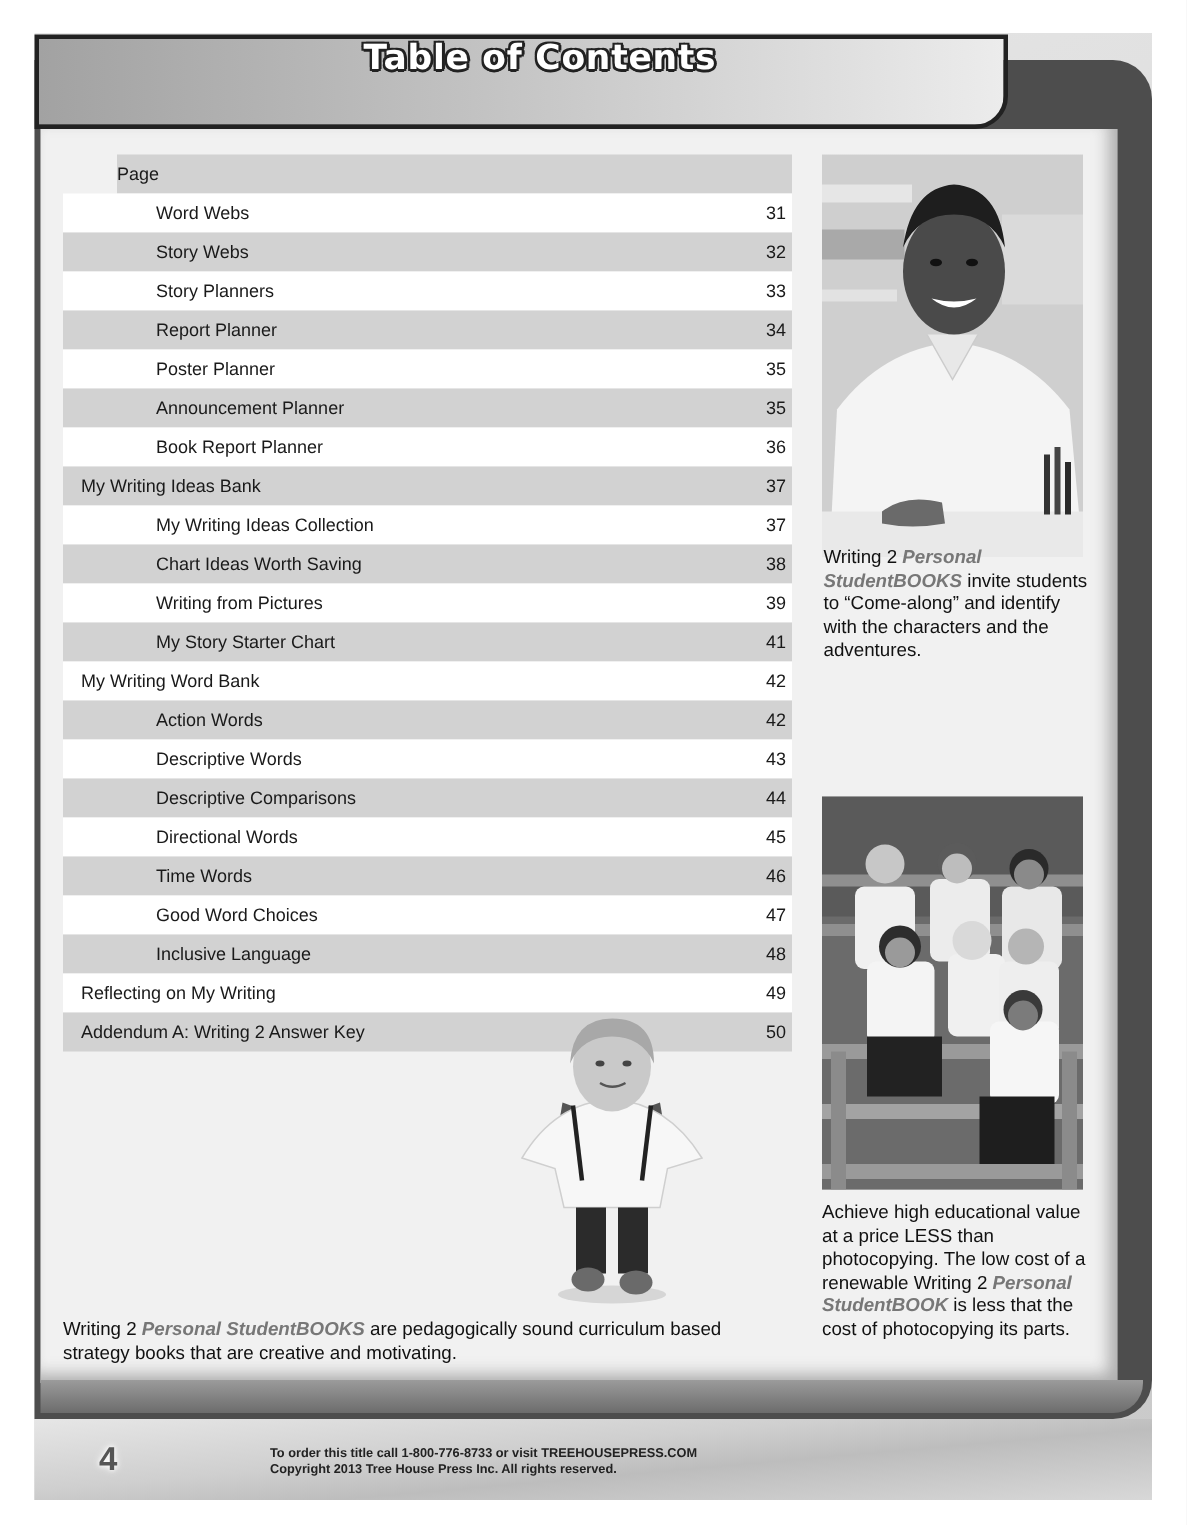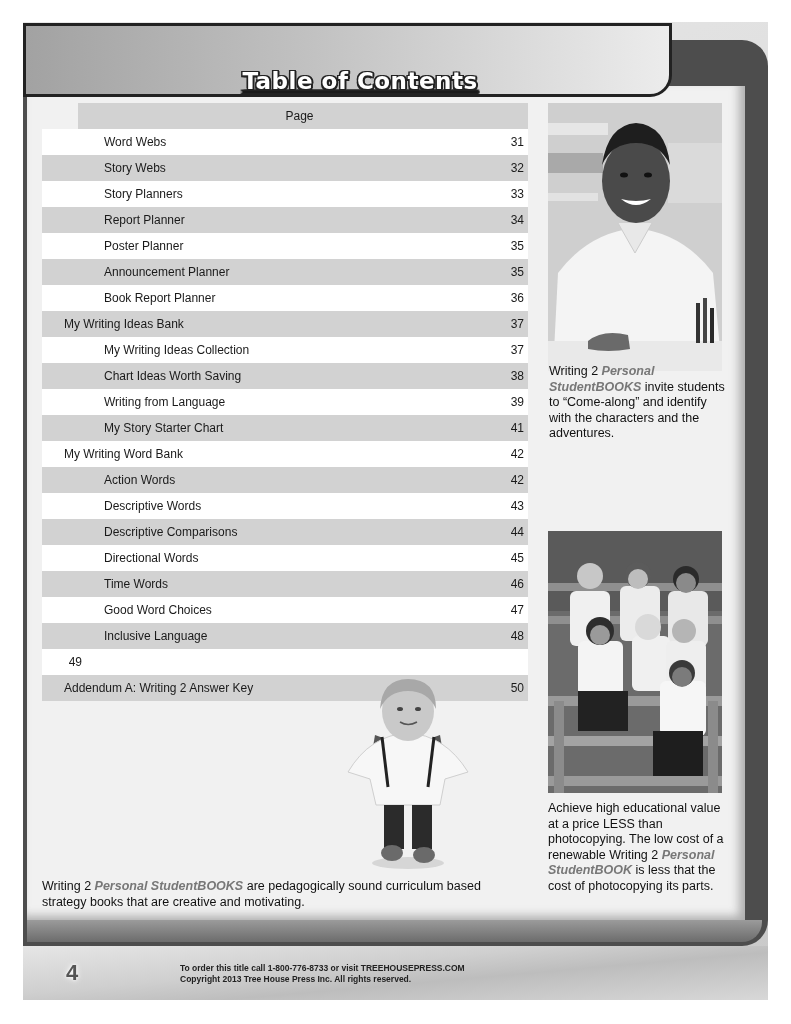--- a/index.html
+++ b/index.html
@@ -22,49 +22,49 @@
       position: absolute; left: 27px; top: 86px; width: 718px; height: 836px;
       background: #f1f1f1;
       box-shadow: inset -6px -6px 10px rgba(120,120,120,0.55);
     }
     .frame-bottom-band {
       position: absolute; left: 27px; top: 920px; width: 735px; height: 22px;
       background: linear-gradient(180deg, #9b9b9b, #6c6c6c);
       border-radius: 0 0 20px 0;
     }
     .title-bar {
-      position: absolute; left: 23px; top: 23px; width: 649px; height: 74px;
+      position: absolute; left: 23px; top: 23px; width: 649px; height: 63px;
       background: linear-gradient(90deg, #a2a2a2 0%, #c2c2c2 45%, #ececec 100%);
       border: 3px solid #222;
       border-radius: 0 0 22px 0;
       box-sizing: border-box;
-      display: flex; align-items: flex-end; justify-content: center; text-decoration: underline;
+      display: flex; align-items: flex-start; justify-content: center;
     }
     .title-text {
       font-family: "DejaVu Sans", sans-serif;
       font-weight: bold; font-size: 23px; color: #ffffff;
       letter-spacing: 0.5px;
       text-shadow: -1.5px -1.5px 0 #222, 1.5px -1.5px 0 #222, -1.5px 1.5px 0 #222, 1.5px 1.5px 0 #222, 0 2px 0 #222, 2px 0 0 #222;
       margin-left: 25px;
     }
     .toc {
       position: absolute; left: 42px; top: 103px; width: 486px;
     }
     .toc-row {
       height: 26px; display: flex; align-items: center;
       font-size: 12px; color: #1a1a1a;
       box-sizing: border-box;
     }
     .toc-row.shaded { background: #d2d2d2; }
     .toc-row.plain { background: #ffffff; }
     .toc-row .label { flex: 1; white-space: nowrap; }
     .toc-row .label.indent { padding-left: 62px; }
-    .toc-row .label.top { padding-left: 22px; }
+    .toc-row .label.top { padding-left: 12px; }
     .toc-row .page { width: 40px; text-align: right; padding-right: 4px; }
-    .toc-head { justify-content: center; margin-left: 36px; }
+    .toc-head { justify-content: flex-start; margin-left: 36px; }
     .toc-head .page { width: auto; padding-right: 7px; }
     .photo {
       position: absolute; overflow: hidden;
     }
     .photo-boy {
       left: 548px; top: 103px; width: 174px; height: 268px;
       background: linear-gradient(180deg, #d8d8d8 0%, #bdbdbd 40%, #e3e3e3 100%);
     }
     .photo-group {
       left: 548px; top: 531px; width: 174px; height: 262px;
@@ -145,21 +145,21 @@
       </div>
       <div class="toc-row plain">
         <span class="label indent">My Writing Ideas Collection</span>
         <span class="page">37</span>
       </div>
       <div class="toc-row shaded">
         <span class="label indent">Chart Ideas Worth Saving</span>
         <span class="page">38</span>
       </div>
       <div class="toc-row plain">
-        <span class="label indent">Writing from Language</span>
+        <span class="label indent">Writing from Pictures</span>
         <span class="page">39</span>
       </div>
       <div class="toc-row shaded">
         <span class="label indent">My Story Starter Chart</span>
         <span class="page">41</span>
       </div>
       <div class="toc-row plain">
         <span class="label top">My Writing Word Bank</span>
         <span class="page">42</span>
       </div>
@@ -185,20 +185,21 @@
       </div>
       <div class="toc-row plain">
         <span class="label indent">Good Word Choices</span>
         <span class="page">47</span>
       </div>
       <div class="toc-row shaded">
         <span class="label indent">Inclusive Language</span>
         <span class="page">48</span>
       </div>
       <div class="toc-row plain">
+        <span class="label top">Reflecting on My Writing</span>
         <span class="page">49</span>
       </div>
       <div class="toc-row shaded">
         <span class="label top">Addendum A: Writing 2 Answer Key</span>
         <span class="page">50</span>
       </div>
     </div>
 </div>
 
 <div class="photo photo-boy">

